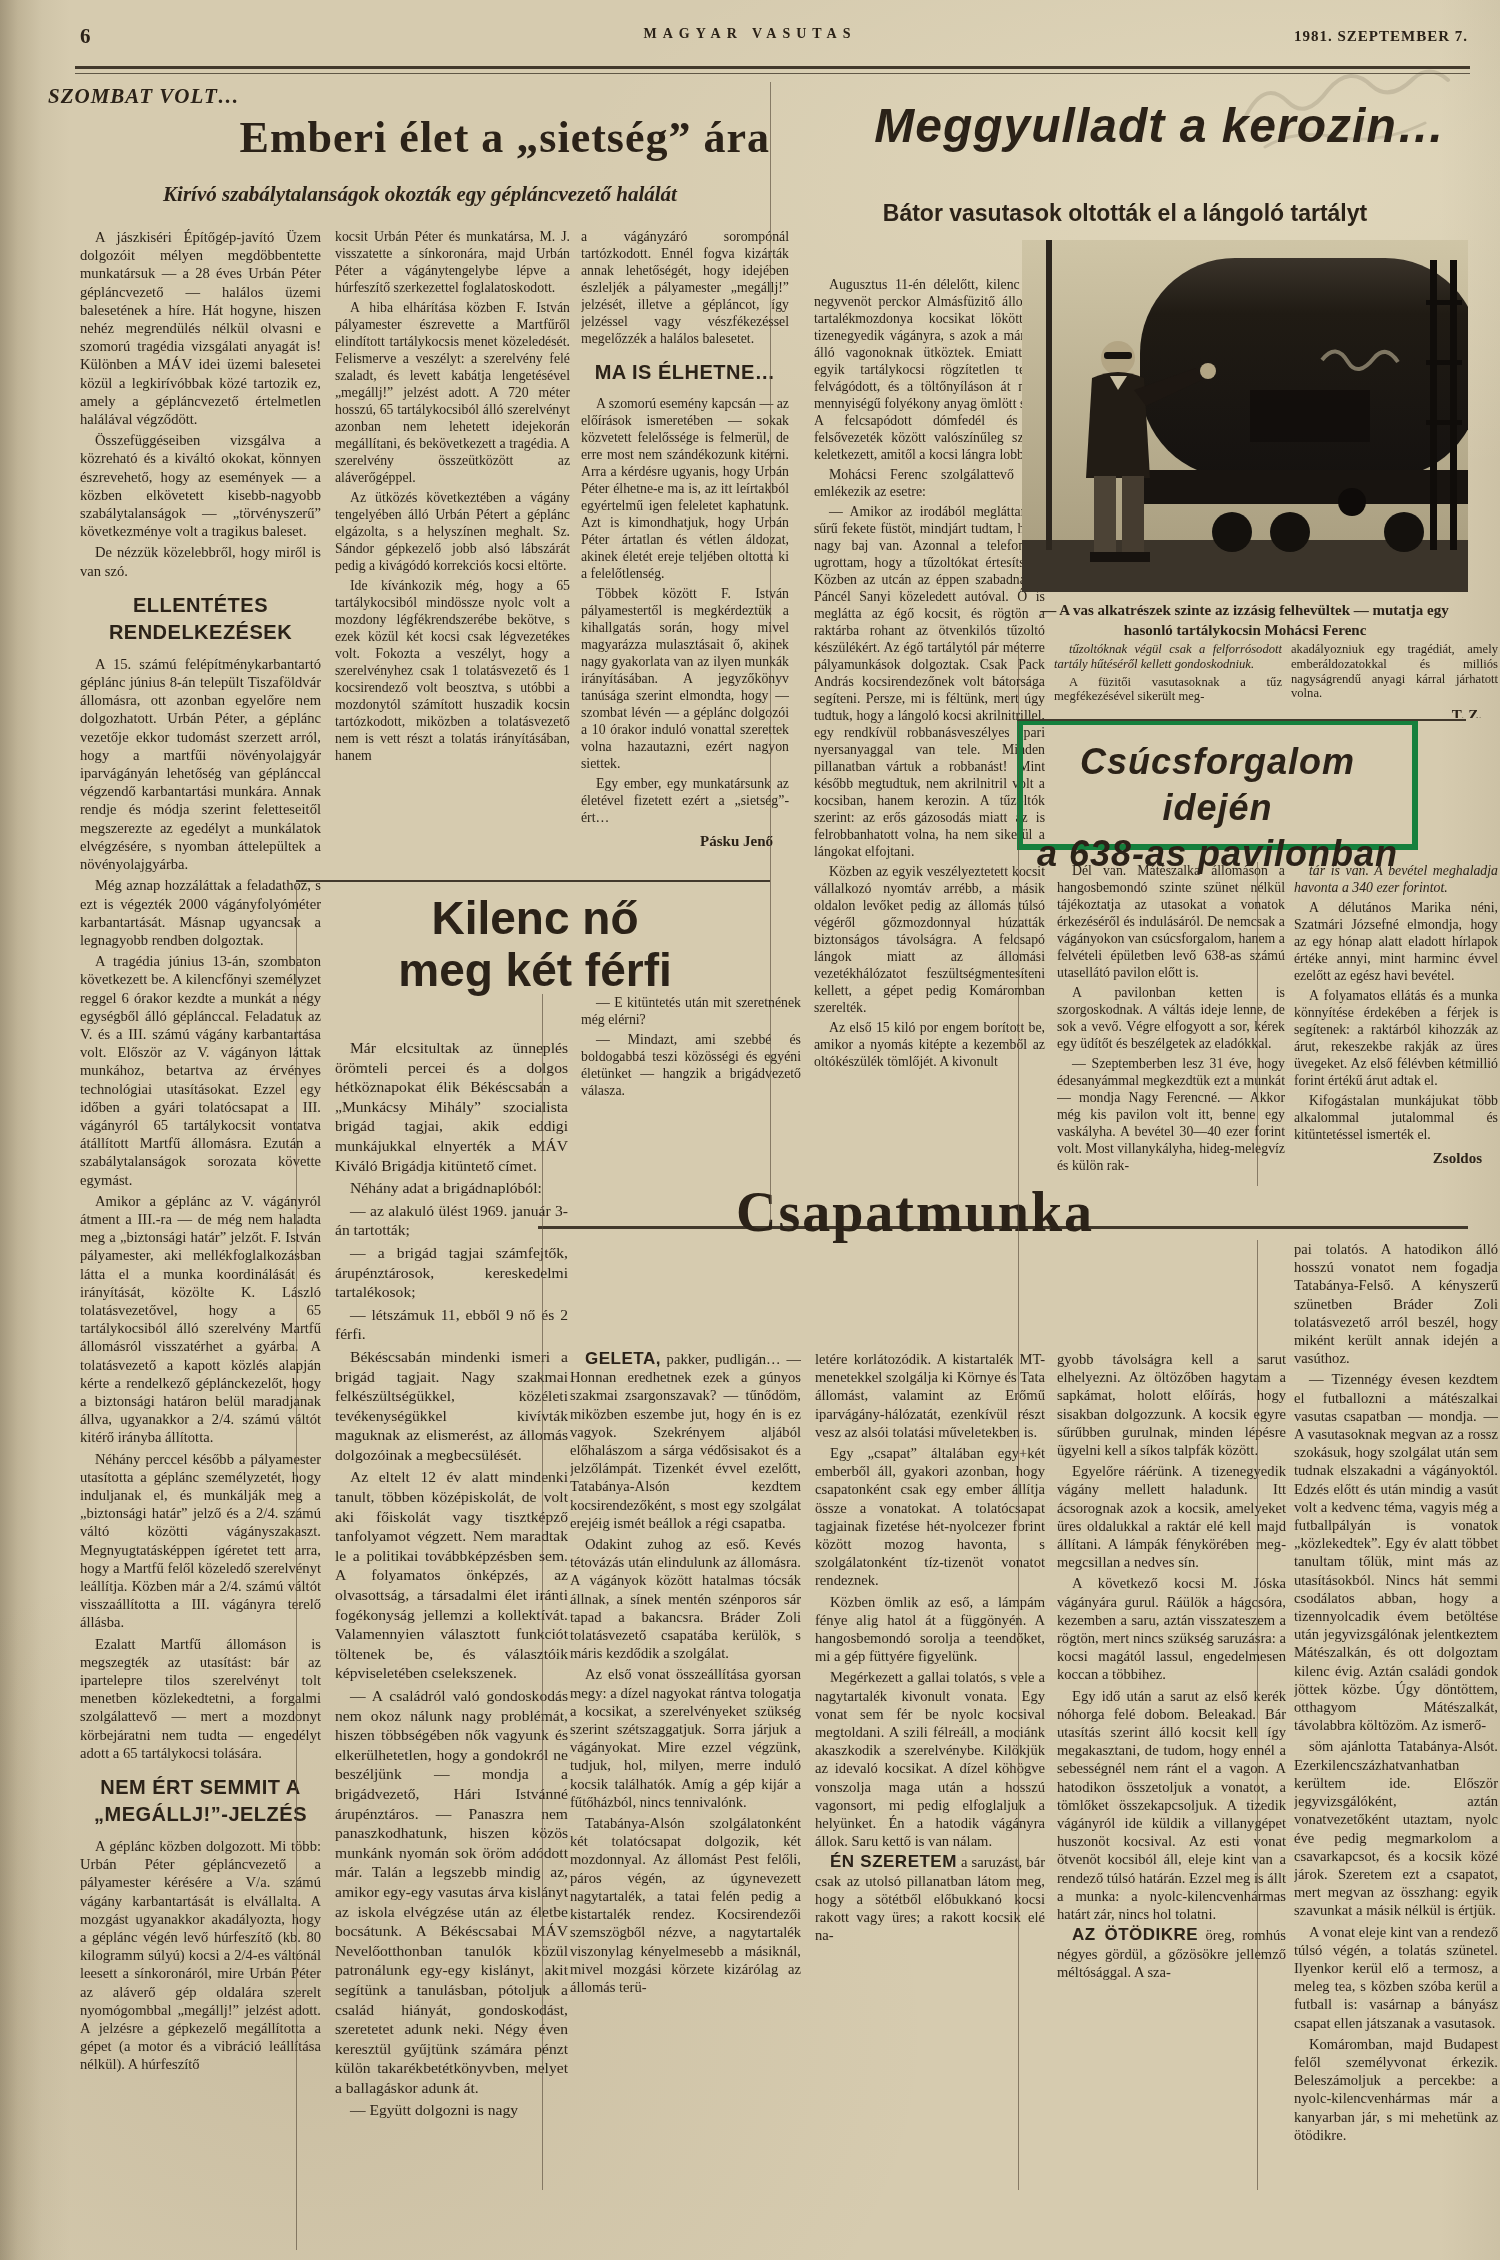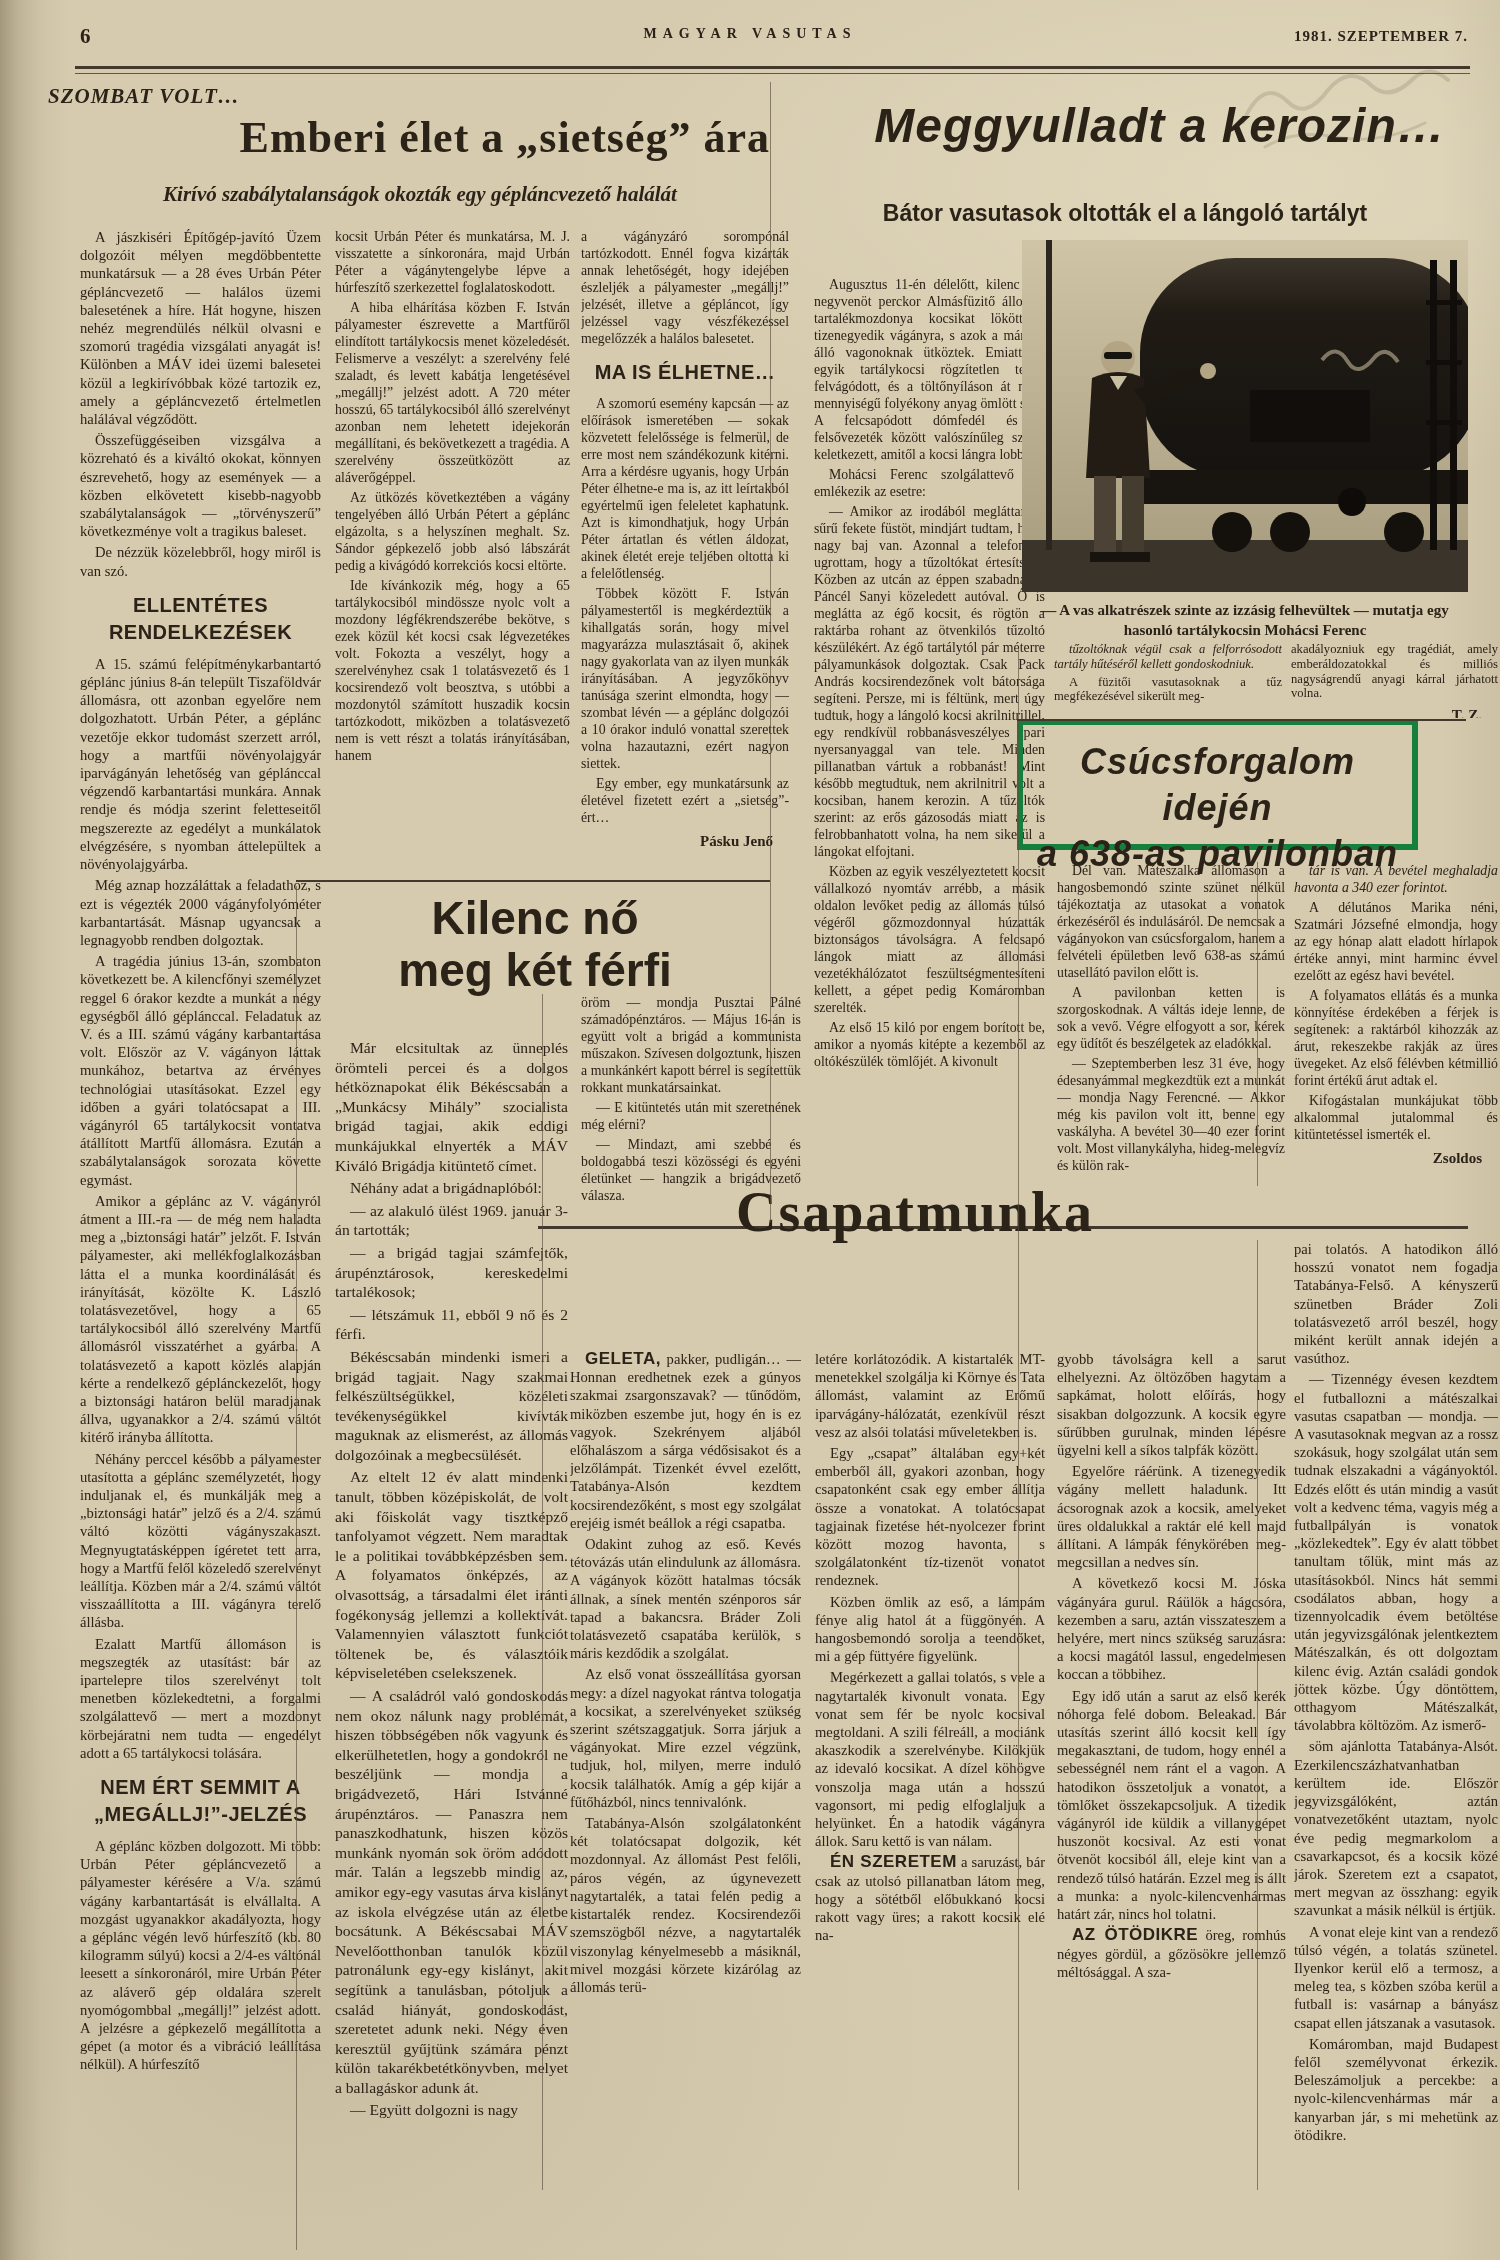--- a/index.html
+++ b/index.html
@@ -228,21 +228,20 @@
       <div class="b-p">Néhány adat a brigádnaplóból:</div>
       <div class="b-p">— az alakuló ülést 1969. január 3-án tartották;</div>
       <div class="b-p">— a brigád tagjai számfejtők, árupénztárosok, kereskedelmi tartalékosok;</div>
       <div class="b-p">— létszámuk 11, ebből 9 nő és 2 férfi.</div>
       <div class="b-p">Békéscsabán mindenki ismeri a brigád tagjait. Nagy szakmai felkészültségükkel, közéleti tevékenységükkel kivívták maguknak az elismerést, az állomás dolgozóinak a megbecsülését.</div>
       <div class="b-p">Az eltelt 12 év alatt mindenki tanult, többen középiskolát, de volt aki főiskolát vagy tisztképző tanfolyamot végzett. Nem maradtak le a politikai továbbképzésben sem. A folyamatos önképzés, az olvasottság, a társadalmi élet iránti fogékonyság jellemzi a kollektívát. Valamennyien választott funkciót töltenek be, és választóik képviseletében cselekszenek.</div>
       <div class="b-p">— A családról való gondoskodás nem okoz nálunk nagy problémát, hiszen többségében nők vagyunk és elkerülhetetlen, hogy a gondokról ne beszéljünk — mondja a brigádvezető, Hári Istvánné árupénztáros. — Panaszra nem panaszkodhatunk, hiszen közös munkánk nyomán sok öröm adódott már. Talán a legszebb mindig az, amikor egy-egy vasutas árva kislányt az iskola elvégzése után az életbe bocsátunk. A Békéscsabai MÁV Nevelőotthonban tanulók közül patronálunk egy-egy kislányt, akit segítünk a tanulásban, pótoljuk a család hiányát, gondoskodást, szeretetet adunk neki. Négy éven keresztül gyűjtünk számára pénzt külön takarékbetétkönyvben, melyet a ballagáskor adunk át.</div>
       <div class="b-p">— Együtt dolgozni is nagy</div>
     </div>
   <div class="col fz-n" id="kilenc-c2">
-      <div class="b-pc">öröm — mondja Pusztai Pálné számadópénztáros. — Május 16-án is együtt volt a brigád a kommunista műszakon. Szívesen dolgoztunk, hiszen a munkánkért kapott bérrel is segítettük rokkant munkatársainkat.</div>
       <div class="b-p">— E kitüntetés után mit szeretnének még elérni?</div>
       <div class="b-p">— Mindazt, ami szebbé és boldogabbá teszi közösségi és egyéni életünket — hangzik a brigádvezető válasza.</div>
     </div>
 </section>
 
 <section>
   <div class="abs hrule" id="rule-csapat"></div>
   <h2 class="abs" id="csapat-headline" style="margin:0;">Csapatmunka</h2>
   <div class="col fz-md" id="csapat-c1">
       <div class="b-p"><span class="lead">GELETA,</span> pakker, pudligán… — Honnan eredhetnek ezek a gúnyos szakmai zsargonszavak? — tűnődöm, miközben eszembe jut, hogy én is ez vagyok. Szekrényem aljából előhalászom a sárga védősisakot és a jelzőlámpát. Tizenkét évvel ezelőtt, Tatabánya-Alsón kezdtem kocsirendezőként, s most egy szolgálat erejéig ismét beállok a régi csapatba.</div>
@@ -253,21 +252,21 @@
   <div class="col fz-md" id="csapat-c2">
       <div class="b-pc">letére korlátozódik. A kistartalék MT-menetekkel szolgálja ki Környe és Tata állomást, valamint az Erőmű iparvágány-hálózatát, ezenkívül részt vesz az alsói tolatási műveletekben is.</div>
       <div class="b-p">Egy „csapat” általában egy+két emberből áll, gyakori azonban, hogy csapatonként csak egy ember állítja össze a vonatokat. A tolatócsapat tagjainak fizetése hét-nyolcezer forint között mozog havonta, s szolgálatonként tíz-tizenöt vonatot rendeznek.</div>
       <div class="b-p">Közben ömlik az eső, a lámpám fénye alig hatol át a függönyén. A hangosbemondó sorolja a teendőket, mi a gép füttyére figyelünk.</div>
       <div class="b-p">Megérkezett a gallai tolatós, s vele a nagytartalék kivonult vonata. Egy vonat sem fér be nyolc kocsival megtoldani. A szili félreáll, a mociánk akaszkodik a szerelvénybe. Kilökjük az idevaló kocsikat. A dízel köhögve vonszolja maga után a hosszú vagonsort, mi pedig elfoglaljuk a helyünket. Én a hatodik vágányra állok. Saru kettő is van nálam.</div>
       <div class="b-p"><span class="lead">ÉN SZERETEM</span> a saruzást, bár csak az utolsó pillanatban látom meg, hogy a sötétből előbukkanó kocsi rakott vagy üres; a rakott kocsik elé na-</div>
     </div>
   <div class="col fz-md" id="csapat-c3">
       <div class="b-pc">gyobb távolságra kell a sarut elhelyezni. Az öltözőben hagytam a sapkámat, holott előírás, hogy sisakban dolgozzunk. A kocsik egyre sűrűbben gurulnak, minden lépésre ügyelni kell a síkos talpfák között.</div>
       <div class="b-p">Egyelőre ráérünk. A tizenegyedik vágány mellett haladunk. Itt ácsorognak azok a kocsik, amelyeket üres oldalukkal a raktár elé kell majd állítani. A lámpák fénykörében meg-megcsillan a nedves sín.</div>
-      <div class="b-p">A következő kocsi M. Jóska vágányára gurul. Ráülök a hágcsóra, kezemben a saru, aztán visszateszem a helyére, mert nincs szükség saruzásra: a kocsi magától lassul, engedelmesen koccan a többihez.</div>
+      <div class="b-p">A következő kocsi M. Jóska vágányára gurul. Ráülök a hágcsóra, kezemben a saru, aztán visszateszem a rögtön, mert nincs szükség saruzásra: a kocsi magától lassul, engedelmesen koccan a többihez.</div>
       <div class="b-p">Egy idő után a sarut az első kerék nóhorga felé dobom. Beleakad. Bár utasítás szerint álló kocsit kell így megakasztani, de tudom, hogy ennél a sebességnél nem ránt el a vagon. A hatodikon összetoljuk a vonatot, a tömlőket összekapcsoljuk. A tizedik vágányról ide küldik a villanygépet huszonöt kocsival. Az esti vonat ötvenöt kocsiból áll, eleje kint van a rendező túlsó határán. Ezzel meg is állt a munka: a nyolc-kilencvenhármas határt zár, nincs hol tolatni.</div>
       <div class="b-p"><span class="lead">AZ ÖTÖDIKRE</span> öreg, romhús négyes gördül, a gőzösökre jellemző méltósággal. A sza-</div>
     </div>
   <div class="col fz-md" id="csapat-c4">
       <div class="b-pc">pai tolatós. A hatodikon álló hosszú vonatot nem fogadja Tatabánya-Felső. A kényszerű szünetben Bráder Zoli tolatásvezető arról beszél, hogy miként került annak idején a vasúthoz.</div>
       <div class="b-p">— Tizennégy évesen kezdtem el futballozni a mátészalkai vasutas csapatban — mondja. — A vasutasoknak megvan az a rossz szokásuk, hogy szolgálat után sem tudnak elszakadni a vágányoktól. Edzés előtt és után mindig a vasút volt a kedvenc téma, vagyis még a futballpályán is vonatok „közlekedtek”. Egy év alatt többet tanultam tőlük, mint más az utasításokból. Nincs hát semmi csodálatos abban, hogy a tizennyolcadik évem betöltése után jegyvizsgálónak jelentkeztem Mátészalkán, és ott dolgoztam kilenc évig. Aztán családi gondok jöttek közbe. Úgy döntöttem, otthagyom Mátészalkát, távolabbra költözöm. Az ismerő-</div>
       <div class="b-p">söm ajánlotta Tatabánya-Alsót. Ezerkilencszázhatvanhatban kerültem ide. Először jegyvizsgálóként, aztán vonatvezetőként utaztam, nyolc éve pedig megmarkolom a csavarkapcsot, és a kocsik közé járok. Szeretem ezt a csapatot, mert megvan az összhang: egyik szavunkat a másik nélkül is értjük.</div>
       <div class="b-p">A vonat eleje kint van a rendező túlsó végén, a tolatás szünetel. Ilyenkor kerül elő a termosz, a meleg tea, s közben szóba kerül a futball is: vasárnap a bányász csapat ellen játszanak a vasutasok.</div>
       <div class="b-p">Komáromban, majd Budapest felől személyvonat érkezik. Beleszámoljuk a percekbe: a nyolc-kilencvenhármas már a kanyarban jár, s mi mehetünk az ötödikre.</div>
     </div>

